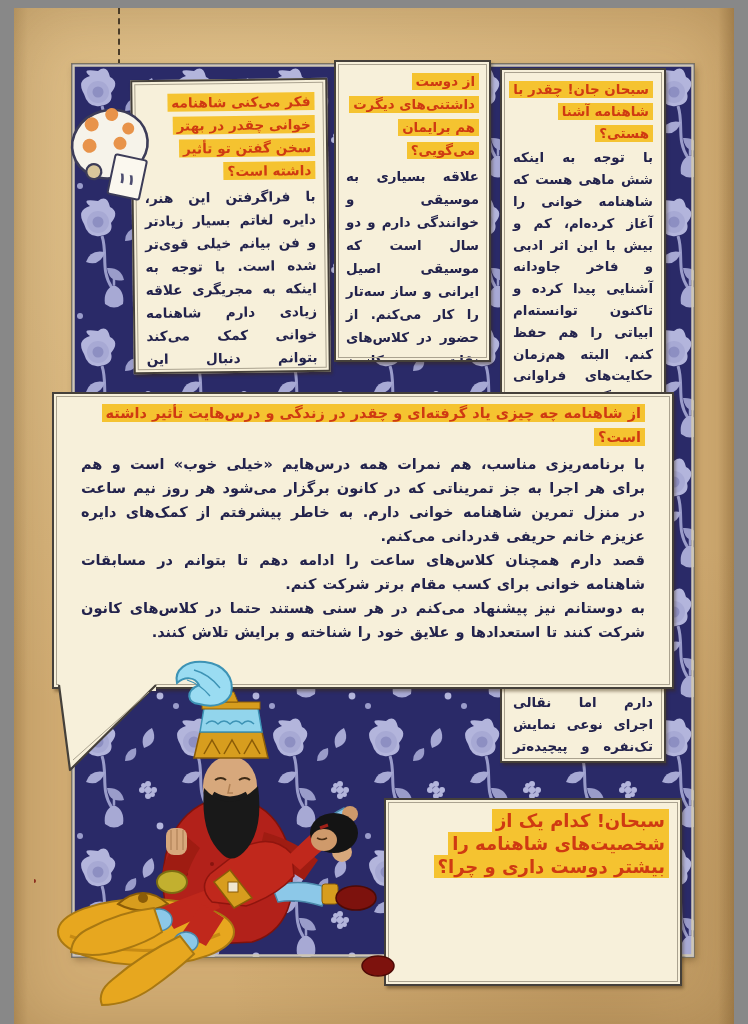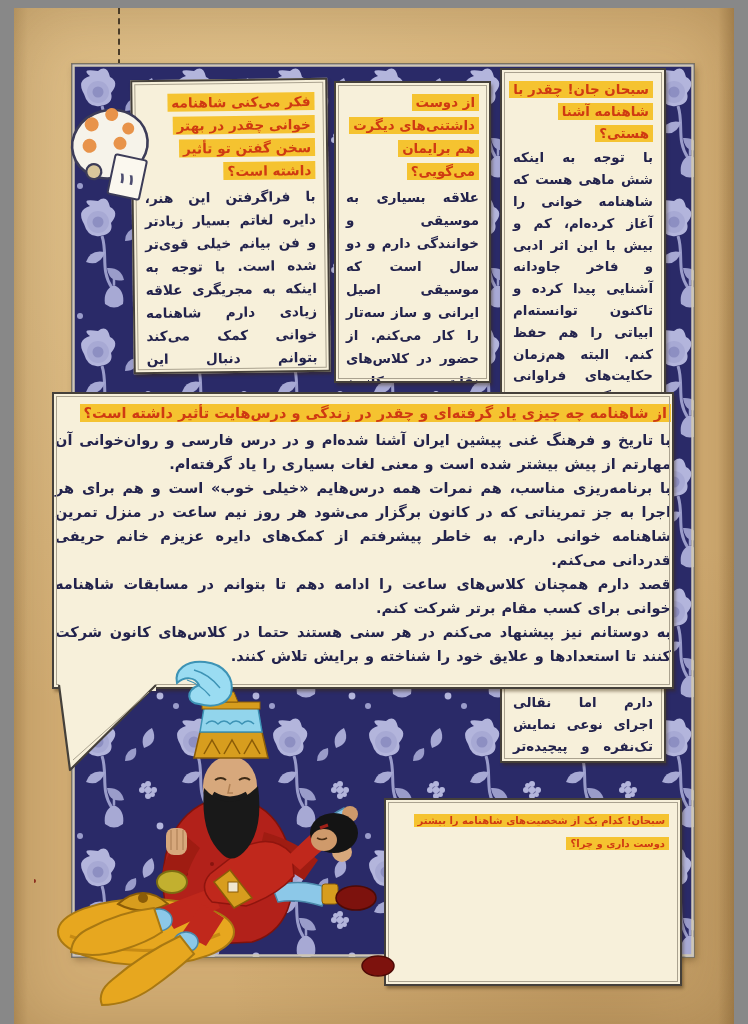--- a/index.html
+++ b/index.html
@@ -21,28 +21,28 @@
   .qa-box{position:absolute;z-index:2;background:#f7f0da;border:2px solid #45403a;
     box-shadow:1.5px 2.5px 3px rgba(60,40,10,.45);box-sizing:border-box;overflow:hidden;
     color:#23234c;font-weight:bold;}
   .qa-box::after{content:"";position:absolute;inset:2px;border:1px solid #aaa28f;pointer-events:none;}
   .q{background:#f5c330;color:#cf3a12;padding:1px 4px;
     -webkit-box-decoration-break:clone;box-decoration-break:clone;}
   .q-wrap{margin:0 0 3px 0;}
   .a{text-align:justify;word-spacing:1px;}
   #box-speaking{left:118px;top:71px;width:197px;height:294px;padding:10px 11px;
     font-size:13.6px;line-height:23px;transform:rotate(-.7deg);}
-  #box-interests{left:320px;top:73px;width:157px;height:302px;padding:8px 10px;
+  #box-interests{left:320px;top:52px;width:157px;height:302px;padding:8px 10px;
     font-size:13.4px;line-height:23px;}
   #box-familiarity{left:486px;top:60px;width:166px;height:695px;padding:9px 11px;
     font-size:13.4px;line-height:21.8px;}
-  #box-lessons{left:38px;top:384px;width:622px;height:297px;padding:7px 1px;
+  #box-lessons{left:38px;top:384px;width:622px;height:297px;padding:7px 27px;
     font-size:14.5px;line-height:24px;}
   #box-favorite{left:370px;top:790px;width:298px;height:188px;padding:9px 11px;
-    font-size:10px;line-height:23px;}
+    font-size:18px;line-height:23px;}
   .tail{position:absolute;left:40px;top:676px;width:110px;height:92px;z-index:3;}
   .badge{position:absolute;left:48px;top:74px;width:100px;height:128px;z-index:4;transform:rotate(-4deg);}
   .illus{position:absolute;left:20px;top:628px;width:385px;height:390px;z-index:5;}
 </style>
 </head>
 <body>
 
 <div id="page">
 
   <div class="dash"></div>
@@ -97,21 +97,20 @@
     <div class="a">علاقه بسیاری به موسیقی و خوانندگی دارم و دو سال است که موسیقی اصیل ایرانی و ساز سه‌تار را کار می‌کنم. از حضور در کلاس‌های نقاشی کانون پرورشی هم خیلی لذت می‌برم.</div>
   </div>
 
   <div class="qa-box" id="box-familiarity">
     <div class="q-wrap"><span class="q">سبحان جان! چقدر با شاهنامه آشنا هستی؟</span></div>
     <div class="a">با توجه به اینکه شش ماهی هست که شاهنامه خوانی را آغاز کرده‌ام، کم و بیش با این اثر ادبی و فاخر جاودانه آشنایی پیدا کرده و تاکنون توانسته‌ام ابیاتی را هم حفظ کنم. البته هم‌زمان حکایت‌های فراوانی را از گلستان سعدی هم آموخته و کار کرده‌ام. کارم را در این زمینه با اجرای تعدادی برنامه شاهنامه خوانی در مدرسه و شرکت در جشنواره قصه‌خوانی کانون آغاز کرده‌ام. اکنون نیز در حال تمرین برای مسابقات شاهنامه خوانی هستم. به نقالی هم علاقه دارم اما نقالی اجرای نوعی نمایش تک‌نفره و پیچیده‌تر از شاهنامه خوانی است.</div>
   </div>
 
   <div class="qa-box" id="box-lessons">
     <div class="q-wrap"><span class="q">از شاهنامه چه چیزی یاد گرفته‌ای و چقدر در زندگی و درس‌هایت تأثیر داشته است؟</span></div>
-    <div class="a">با تاریخ و فرهنگ غنی پیشین ایران آشنا شده‌ام و در درس فارسی و روان‌خوانی آن مهارتم از پیش بیشتر شده است و معنی لغات بسیاری را یاد گرفته‌ام.</div>
     <div class="a">با برنامه‌ریزی مناسب، هم نمرات همه درس‌هایم «خیلی خوب» است و هم برای هر اجرا به جز تمریناتی که در کانون برگزار می‌شود هر روز نیم ساعت در منزل تمرین شاهنامه خوانی دارم. به خاطر پیشرفتم از کمک‌های دایره عزیزم خانم حریفی قدردانی می‌کنم.</div>
     <div class="a">قصد دارم همچنان کلاس‌های ساعت را ادامه دهم تا بتوانم در مسابقات شاهنامه خوانی برای کسب مقام برتر شرکت کنم.</div>
     <div class="a">به دوستانم نیز پیشنهاد می‌کنم در هر سنی هستند حتما در کلاس‌های کانون شرکت کنند تا استعدادها و علایق خود را شناخته و برایش تلاش کنند.</div>
   </div>
 
   <svg class="tail" viewBox="0 0 110 92">
     <rect x="5" y="0" width="97" height="7" fill="#f7f0da"></rect>
     <polygon points="102,1 16,86 5,1" fill="#f7f0da"></polygon>
     <path d="M102,1 L16,86 L5,1" fill="none" stroke="#45403a" stroke-width="2.2" stroke-linejoin="round"></path>
     <path d="M95,8 L19,76" fill="none" stroke="#aaa28f" stroke-width="1"></path>

